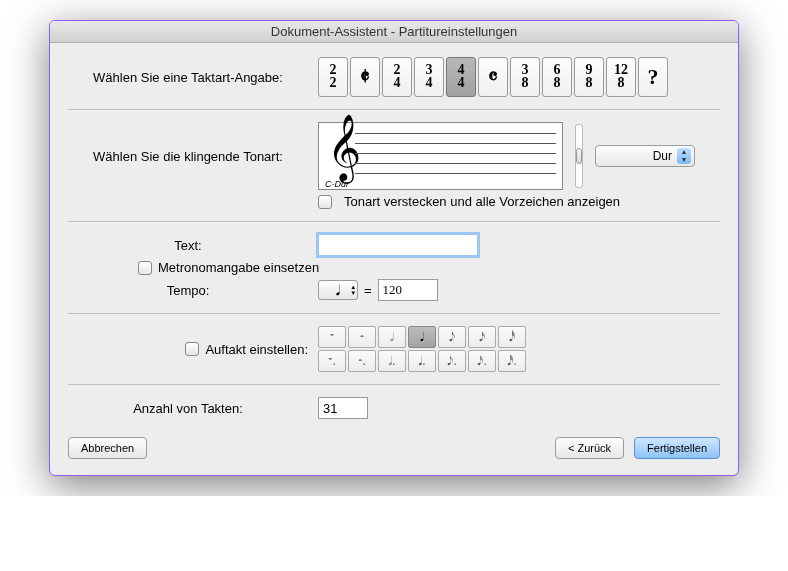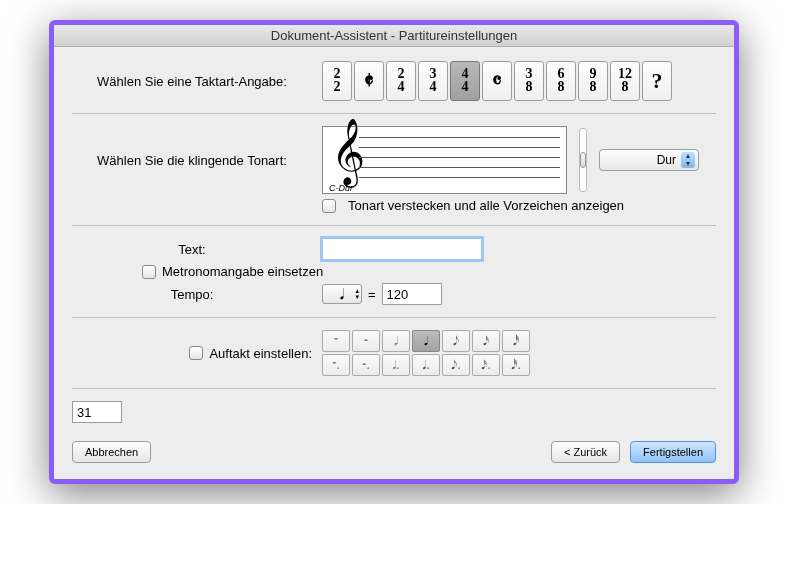--- a/index.html
+++ b/index.html
@@ -7,21 +7,21 @@
     margin: 0;
     padding: 20px;
     font-family: "Lucida Grande", "Helvetica Neue", Arial, sans-serif;
     font-size: 13px;
     background: #fff;
     color: #000;
   }
   .window {
     width: 690px;
     margin: 0 auto;
-    border: 5px solid #8b5cf6;
+    border: 1px solid #8b5cf6;
     border-radius: 6px;
     box-shadow: 0 10px 40px rgba(0,0,0,0.5);
     background: #ededed;
     overflow: hidden;
   }
   .titlebar {
     height: 22px;
     background: linear-gradient(#e8e8e8, #d1d1d1);
     border-bottom: 1px solid #b0b0b0;
     text-align: center;
@@ -273,21 +273,21 @@
       <span>Metronomangabe einsetzen</span>
     </div>
     <div class="row" style="margin-top:4px;">
       <div class="label-col">Tempo:</div>
       <div class="field-col">
         <div class="note-select">
           <span>𝅘𝅥</span>
           <span class="mini-arrows">▴<br>▾</span>
         </div>
         <span>=</span>
-        <input class="text-input" style="width: 60px;" value="120">
+        <input class="text-input" style="width: 60px; font-family: Liberation Serif, serif;" value="120">
       </div>
     </div>
 
     <hr class="sep">
 
     <div class="row">
       <div class="label-col" style="display:flex;justify-content:flex-end;align-items:center;">
         <span class="checkbox"></span>
         <span>Auftakt einstellen:</span>
       </div>
@@ -311,20 +311,21 @@
               <div class="dur-btn">𝅘𝅥𝅯.</div>
               <div class="dur-btn">𝅘𝅥𝅰.</div>
             </div>
           </div>
       </div>
     </div>
 
     <hr class="sep">
 
     <div class="row">
+      <div class="label-col">Anzahl von Takten:</div>
       <div class="field-col">
         <input class="text-input" style="width: 50px;" value="31">
       </div>
     </div>
 
     <div class="footer">
       <button class="btn">Abbrechen</button>
       <div class="footer-right">
         <button class="btn">&lt; Zurück</button>
         <button class="btn primary">Fertigstellen</button>

